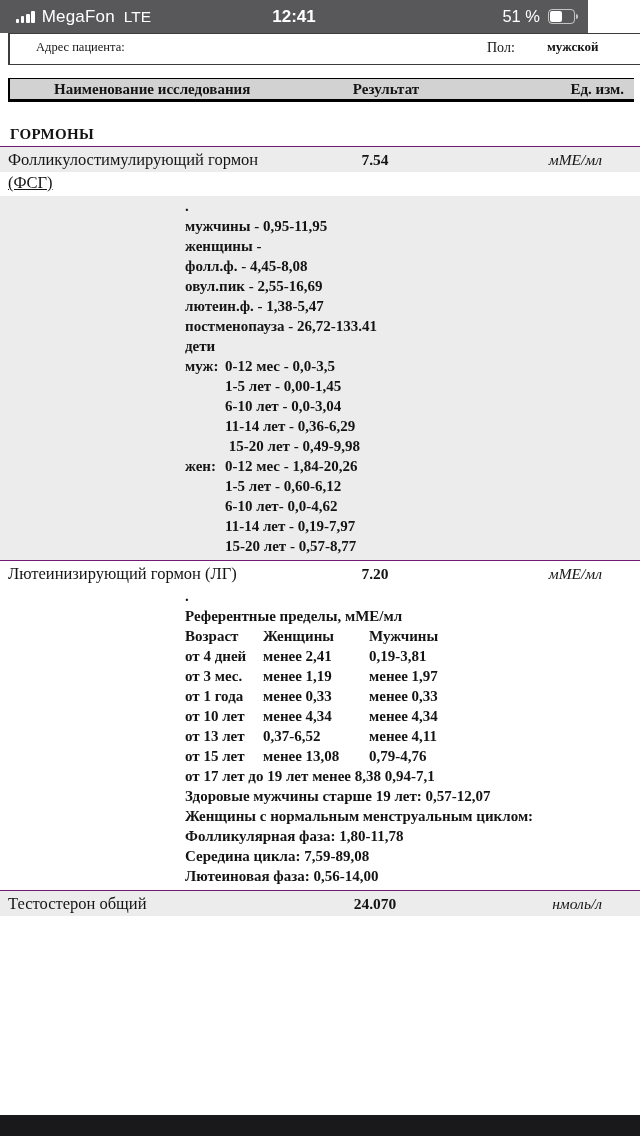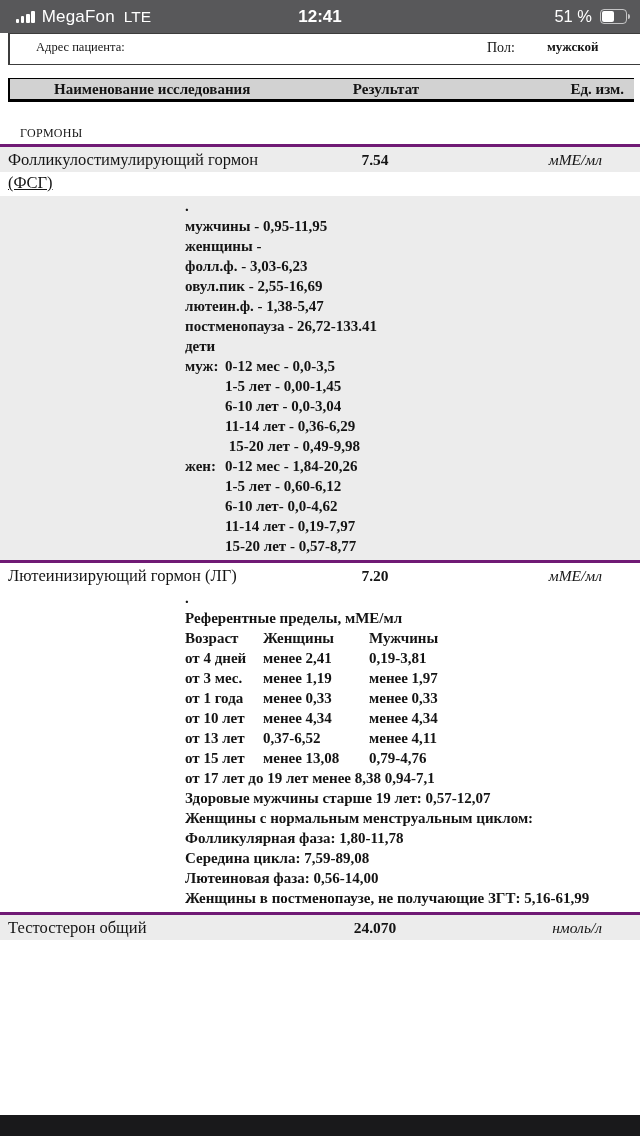--- a/index.html
+++ b/index.html
@@ -1,20 +1,20 @@
 <!DOCTYPE html>
 <html><head>
 <meta charset="utf-8">
 <style>
   html,body{margin:0;padding:0;}
   #screen{position:relative;width:640px;height:1136px;background:#fff;overflow:hidden;
           font-family:"Liberation Serif",serif;color:#141414;}
 
   
-  .status-bar{position:absolute;top:0;left:0;width:640px;height:33px;background:#58585a;
+  .status-bar{position:absolute;top:0;left:0;width:588px;height:33px;background:#58585a;
               color:#fff;font-family:"Liberation Sans",sans-serif;}
   .sb-left{position:absolute;left:16px;top:0;height:33px;display:flex;align-items:center;gap:7px;}
   .sig{display:inline-flex;align-items:flex-end;gap:1.7px;margin-top:1px;}
   .sig i{display:block;width:3.4px;background:#fff;border-radius:1px;}
   .sig .b1{height:4.5px}.sig .b2{height:7px}.sig .b3{height:9.5px}.sig .b4{height:12px}
   .sb-carrier{font-size:17px;letter-spacing:.2px;}
   .sb-net{font-size:15.5px;margin-left:2px;}
   .sb-time{position:absolute;left:50%;top:0;transform:translateX(-50%);height:33px;
            display:flex;align-items:center;font-size:17px;font-weight:700;}
   .sb-right{position:absolute;right:10px;top:0;height:33px;display:flex;align-items:center;gap:8px;}
@@ -34,30 +34,30 @@
   .pb-sex-label{position:absolute;left:453px;top:6px;font-size:14px;margin-left:24px;}
   .pb-sex-value{position:absolute;left:537px;top:5px;font-size:13px;font-weight:bold;}
 
   .table-header{margin:13px 0 0 8px;width:626px;height:24px;background:#d2d2d2;
                 border-top:1.5px solid #000;border-left:2px solid #000;border-bottom:3px solid #000;
                 display:flex;align-items:center;font-weight:bold;font-size:15px;box-sizing:border-box;}
   .th-name{width:262px;padding-left:44px;}
   .th-result{width:140px;text-align:center;}
   .th-unit{flex:1;text-align:right;padding-right:10px;}
 
-  .section-title{margin:24px 0 3px 20px;font-size:12px;font-weight:normal;letter-spacing:.3px;}
+  .section-title{margin:24px 0 3px 10px;font-size:15px;font-weight:bold;letter-spacing:.3px;}
 
   .test-line{display:flex;align-items:baseline;padding:3px 0 2px 0;font-size:16.5px;}
   .t-name{width:292px;padding-left:8px;}
   .t-result{width:150px;text-align:center;font-weight:bold;font-size:15.5px;}
   .t-unit{flex:1;text-align:right;padding-right:38px;font-size:15.5px;font-style:italic;}
   .t-name2{padding:1px 0 3px 8px;font-size:16.5px;background:#fff;text-decoration:underline;}
 
   .shaded{background:#ececec;}
-  .sep-top{border-top:3px solid #701a75;}
+  .sep-top{border-top:1px solid #701a75;}
 
   .ref-block{padding:0 0 4px 185px;font-weight:bold;font-size:15px;line-height:20px;}
   .ref-line span{white-space:pre;display:inline-block;vertical-align:top;}
   .layout-prefix .c0{min-width:40px;}
   .layout-table .c0{min-width:78px;}
   .layout-table .c1{min-width:106px;}
 
   .home-bar{position:absolute;left:0;bottom:0;width:640px;height:21px;background:#19191b;}
 </style>
 </head>
@@ -108,21 +108,21 @@
         <div class="test-line shaded sep-top">
           <div class="t-name">Фолликулостимулирующий гормон</div>
           <div class="t-result">7.54</div>
           <div class="t-unit">мМЕ/мл</div>
         </div>
         <div class="t-name2">(ФСГ)</div>
         <div class="ref-block layout-prefix shaded">
           <div class="ref-line"><span class="c0">.</span></div>
           <div class="ref-line"><span class="c0">мужчины - 0,95-11,95</span></div>
           <div class="ref-line"><span class="c0">женщины -</span></div>
-          <div class="ref-line"><span class="c0">фолл.ф. - 3,03-6,23</span></div>
+          <div class="ref-line"><span class="c0">фолл.ф. - 4,45-8,08</span></div>
           <div class="ref-line"><span class="c0">овул.пик - 2,55-16,69</span></div>
           <div class="ref-line"><span class="c0">лютеин.ф. - 1,38-5,47</span></div>
           <div class="ref-line"><span class="c0">постменопауза - 26,72-133.41</span></div>
           <div class="ref-line"><span class="c0">дети</span></div>
           <div class="ref-line"><span class="c0">муж:</span><span class="c1">0-12 мес - 0,0-3,5</span></div>
           <div class="ref-line"><span class="c0"></span><span class="c1">1-5 лет - 0,00-1,45</span></div>
           <div class="ref-line"><span class="c0"></span><span class="c1">6-10 лет - 0,0-3,04</span></div>
           <div class="ref-line"><span class="c0"></span><span class="c1">11-14 лет - 0,36-6,29</span></div>
           <div class="ref-line"><span class="c0"></span><span class="c1"> 15-20 лет - 0,49-9,98</span></div>
           <div class="ref-line"><span class="c0">жен:</span><span class="c1">0-12 мес - 1,84-20,26</span></div>
@@ -145,21 +145,20 @@
           <div class="ref-line"><span class="c0">от 1 года</span><span class="c1">менее 0,33</span><span class="c2">менее 0,33</span></div>
           <div class="ref-line"><span class="c0">от 10 лет</span><span class="c1">менее 4,34</span><span class="c2">менее 4,34</span></div>
           <div class="ref-line"><span class="c0">от 13 лет</span><span class="c1">0,37-6,52</span><span class="c2">менее 4,11</span></div>
           <div class="ref-line"><span class="c0">от 15 лет</span><span class="c1">менее 13,08</span><span class="c2">0,79-4,76</span></div>
           <div class="ref-line"><span class="c0">от 17 лет до 19 лет менее 8,38 0,94-7,1</span></div>
           <div class="ref-line"><span class="c0">Здоровые мужчины старше 19 лет: 0,57-12,07</span></div>
           <div class="ref-line"><span class="c0">Женщины с нормальным менструальным циклом:</span></div>
           <div class="ref-line"><span class="c0">Фолликулярная фаза: 1,80-11,78</span></div>
           <div class="ref-line"><span class="c0">Середина цикла: 7,59-89,08</span></div>
           <div class="ref-line"><span class="c0">Лютеиновая фаза: 0,56-14,00</span></div>
-          <div class="ref-line"><span class="c0">Женщины в постменопаузе, не получающие ЗГТ: 5,16-61,99</span></div>
         </div>
         <div class="test-line shaded sep-top">
           <div class="t-name">Тестостерон общий</div>
           <div class="t-result">24.070</div>
           <div class="t-unit">нмоль/л</div>
         </div>
       </div>
 
   </div>
 

